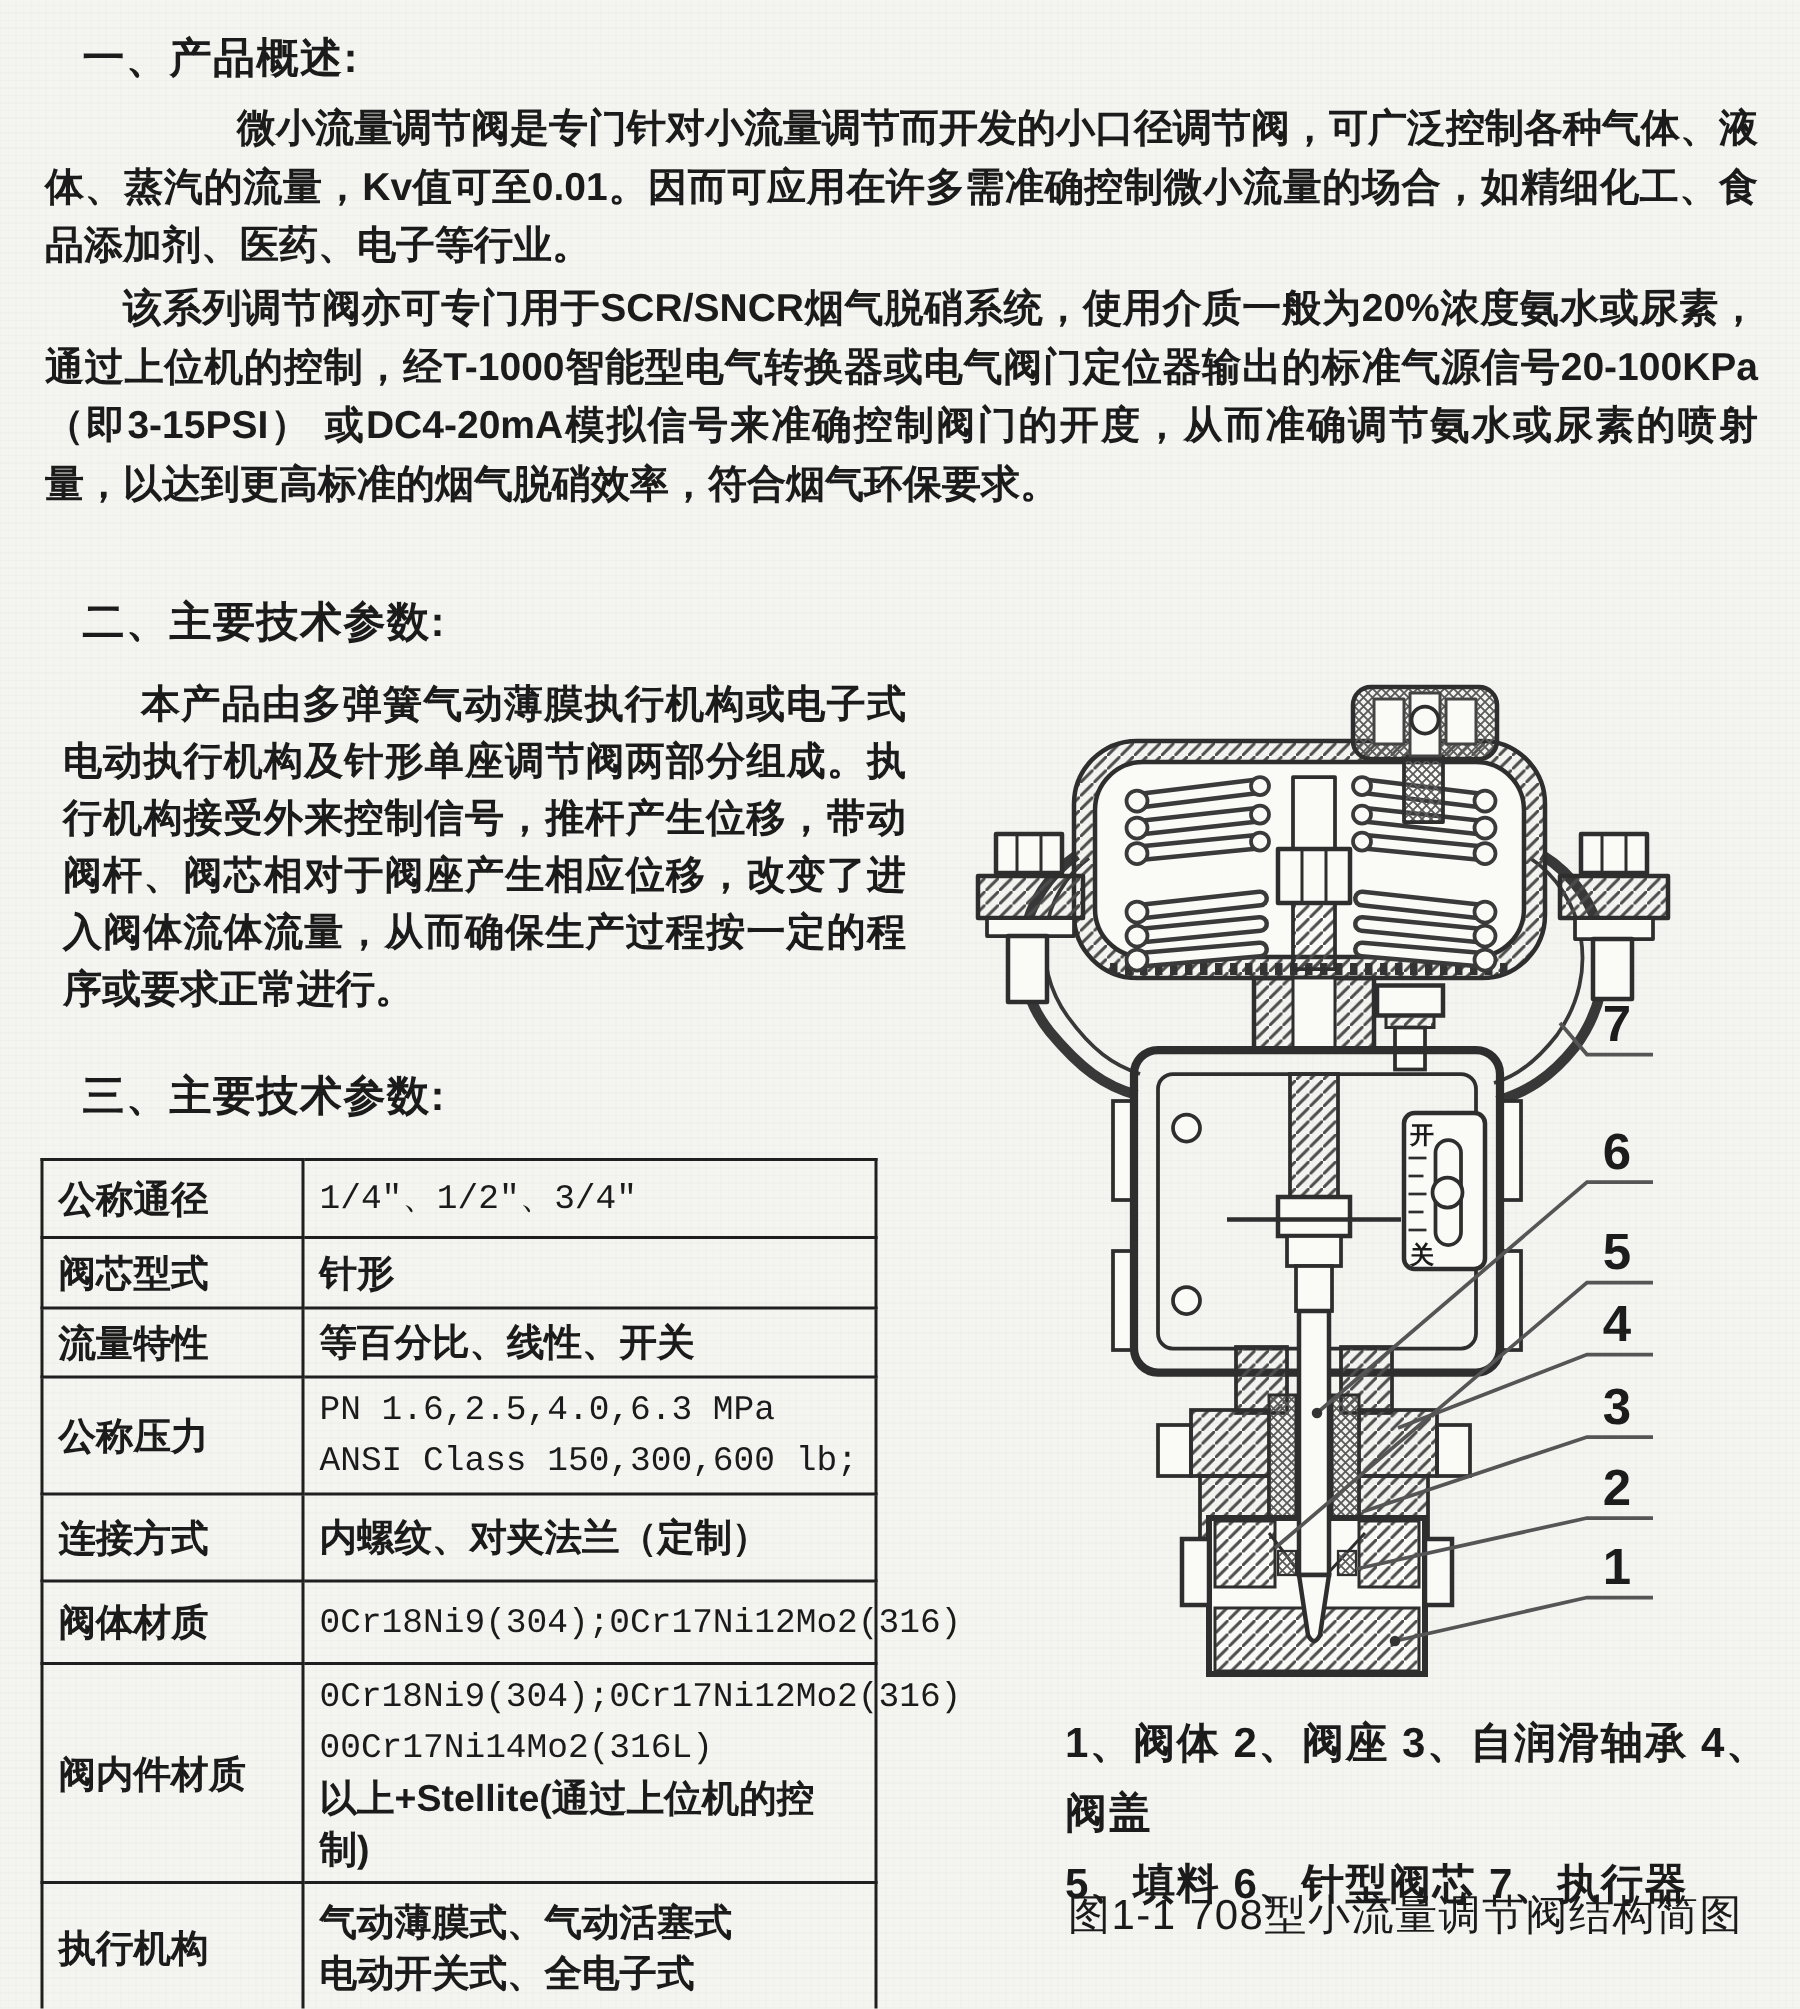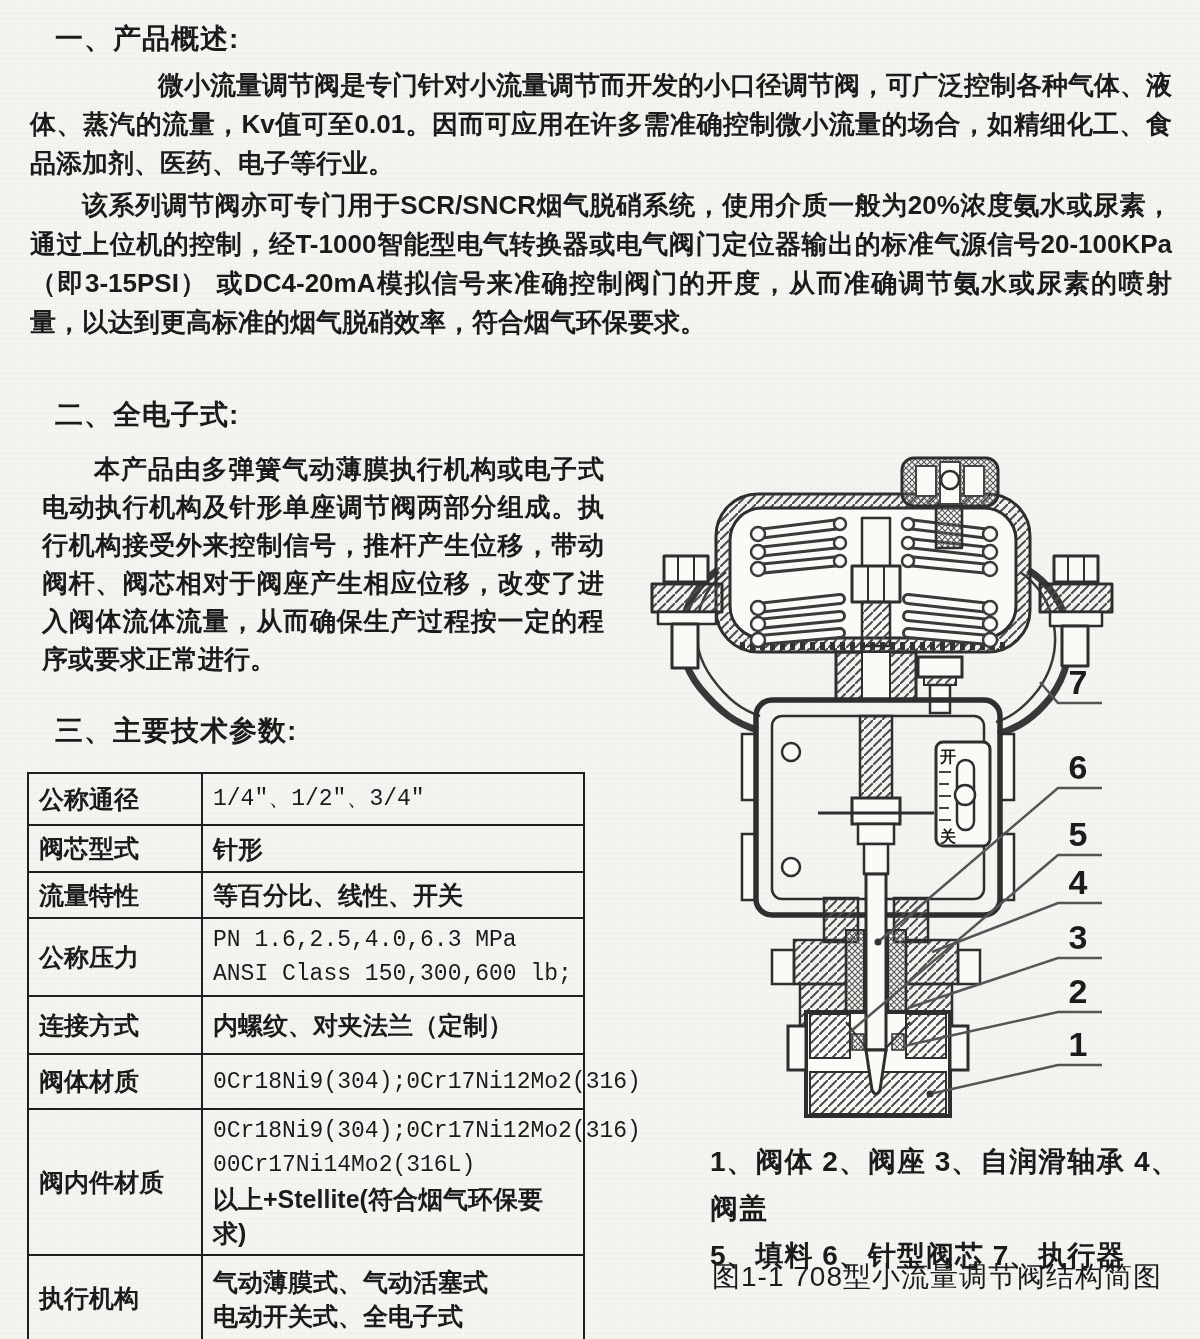--- a/index.html
+++ b/index.html
@@ -46,21 +46,21 @@
 </style>
 </head>
 <body>
 
 <div class="abs sec-heading" style="left:55px;top:20px;">一、产品概述:</div>
 
 <div class="abs para indent-lg" style="left:30px;top:66px;width:1142px;">微小流量调节阀是专门针对小流量调节而开发的小口径调节阀，可广泛控制各种气体、液体、蒸汽的流量，Kv值可至0.01。因而可应用在许多需准确控制微小流量的场合，如精细化工、食品添加剂、医药、电子等行业。</div>
 
 <div class="abs para indent-sm" style="left:30px;top:186px;width:1142px;">该系列调节阀亦可专门用于SCR/SNCR烟气脱硝系统，使用介质一般为20%浓度氨水或尿素，通过上位机的控制，经T-1000智能型电气转换器或电气阀门定位器输出的标准气源信号20-100KPa （即3-15PSI） 或DC4-20mA模拟信号来准确控制阀门的开度，从而准确调节氨水或尿素的喷射量，以达到更高标准的烟气脱硝效率，符合烟气环保要求。</div>
 
-<div class="abs sec-heading" style="left:55px;top:396px;">二、全电子式:</div>
+<div class="abs sec-heading" style="left:55px;top:396px;">二、主要技术参数:</div>
 
 <div class="abs para indent-sm" style="left:42px;top:450px;width:562px;line-height:38px;">本产品由多弹簧气动薄膜执行机构或电子式电动执行机构及针形单座调节阀两部分组成。执行机构接受外来控制信号，推杆产生位移，带动阀杆、阀芯相对于阀座产生相应位移，改变了进入阀体流体流量，从而确保生产过程按一定的程序或要求正常进行。</div>
 
 <div class="abs sec-heading" style="left:55px;top:712px;">三、主要技术参数:</div>
 
 <table class="spec abs" style="left:27px;top:772px;">
   <tbody>
       <tr class="h52">
     <td class="lbl">公称通径</td>
     <td class="val">
@@ -96,21 +96,21 @@
     <td class="lbl">阀体材质</td>
     <td class="val">
           <div class="line mono">0Cr18Ni9(304);0Cr17Ni12Mo2(316)</div>
         </td>
   </tr>
   <tr class="h120">
     <td class="lbl">阀内件材质</td>
     <td class="val">
       <div class="line mono">0Cr18Ni9(304);0Cr17Ni12Mo2(316)</div>
       <div class="line mono">00Cr17Ni14Mo2(316L)</div>
-      <div class="line">以上+Stellite(符合烟气环保要求)</div>
+      <div class="line">以上+Stellite(通过上位机的控制)</div>
     </td>
   </tr>
   <tr class="h87">
     <td class="lbl">执行机构</td>
     <td class="val">
       <div class="line">气动薄膜式、气动活塞式</div>
       <div class="line">电动开关式、全电子式</div>
     </td>
   </tr>
 </tbody>

